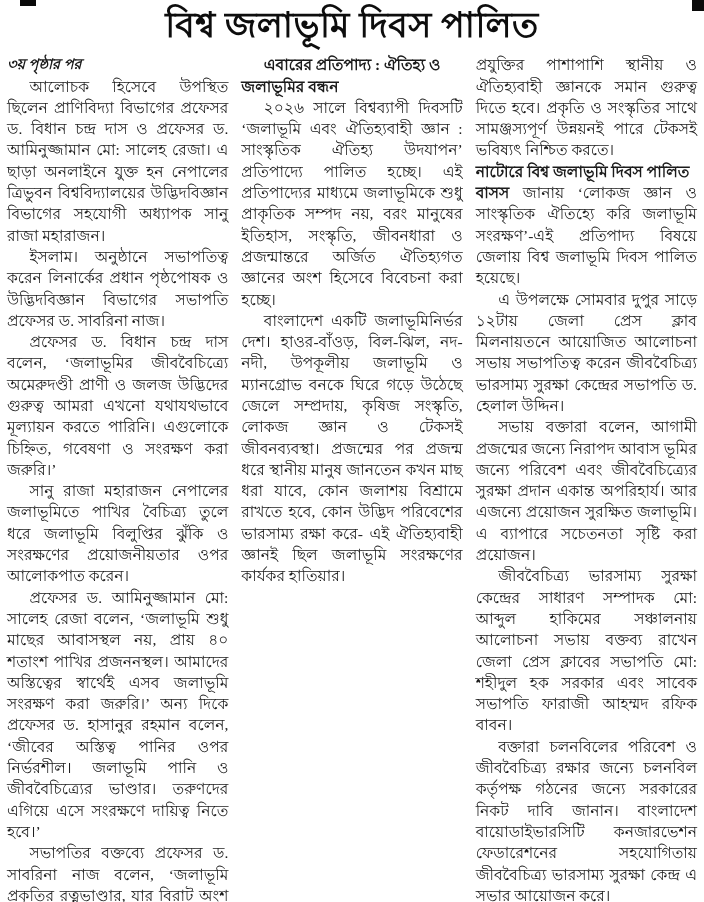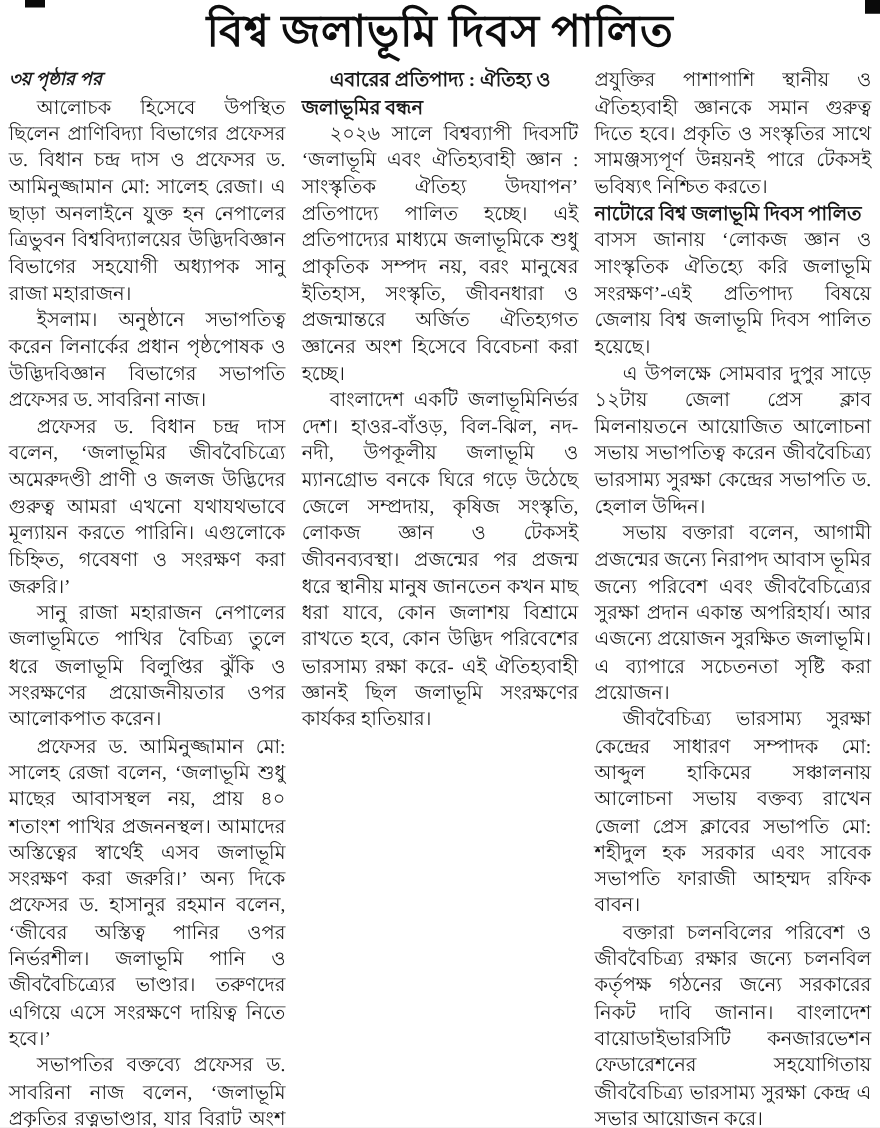--- a/index.html
+++ b/index.html
@@ -46,21 +46,21 @@
   .cont-note {
     font-weight: 700;
     font-size: 14.5px;
     text-align: left;
     font-style: italic;
   }
   .subhead {
     font-weight: 700;
     text-align: left;
   }
-  .bold { font-weight: 400; }
+  .bold { font-weight: 700; }
 </style>
 </head>
 <body>
 
 <div class="page">
 
   <div class="artifact artifact-left"></div>
   <div class="artifact artifact-right"></div>
 
   <h1 class="title">বিশ্ব জলাভূমি দিবস পালিত</h1>

